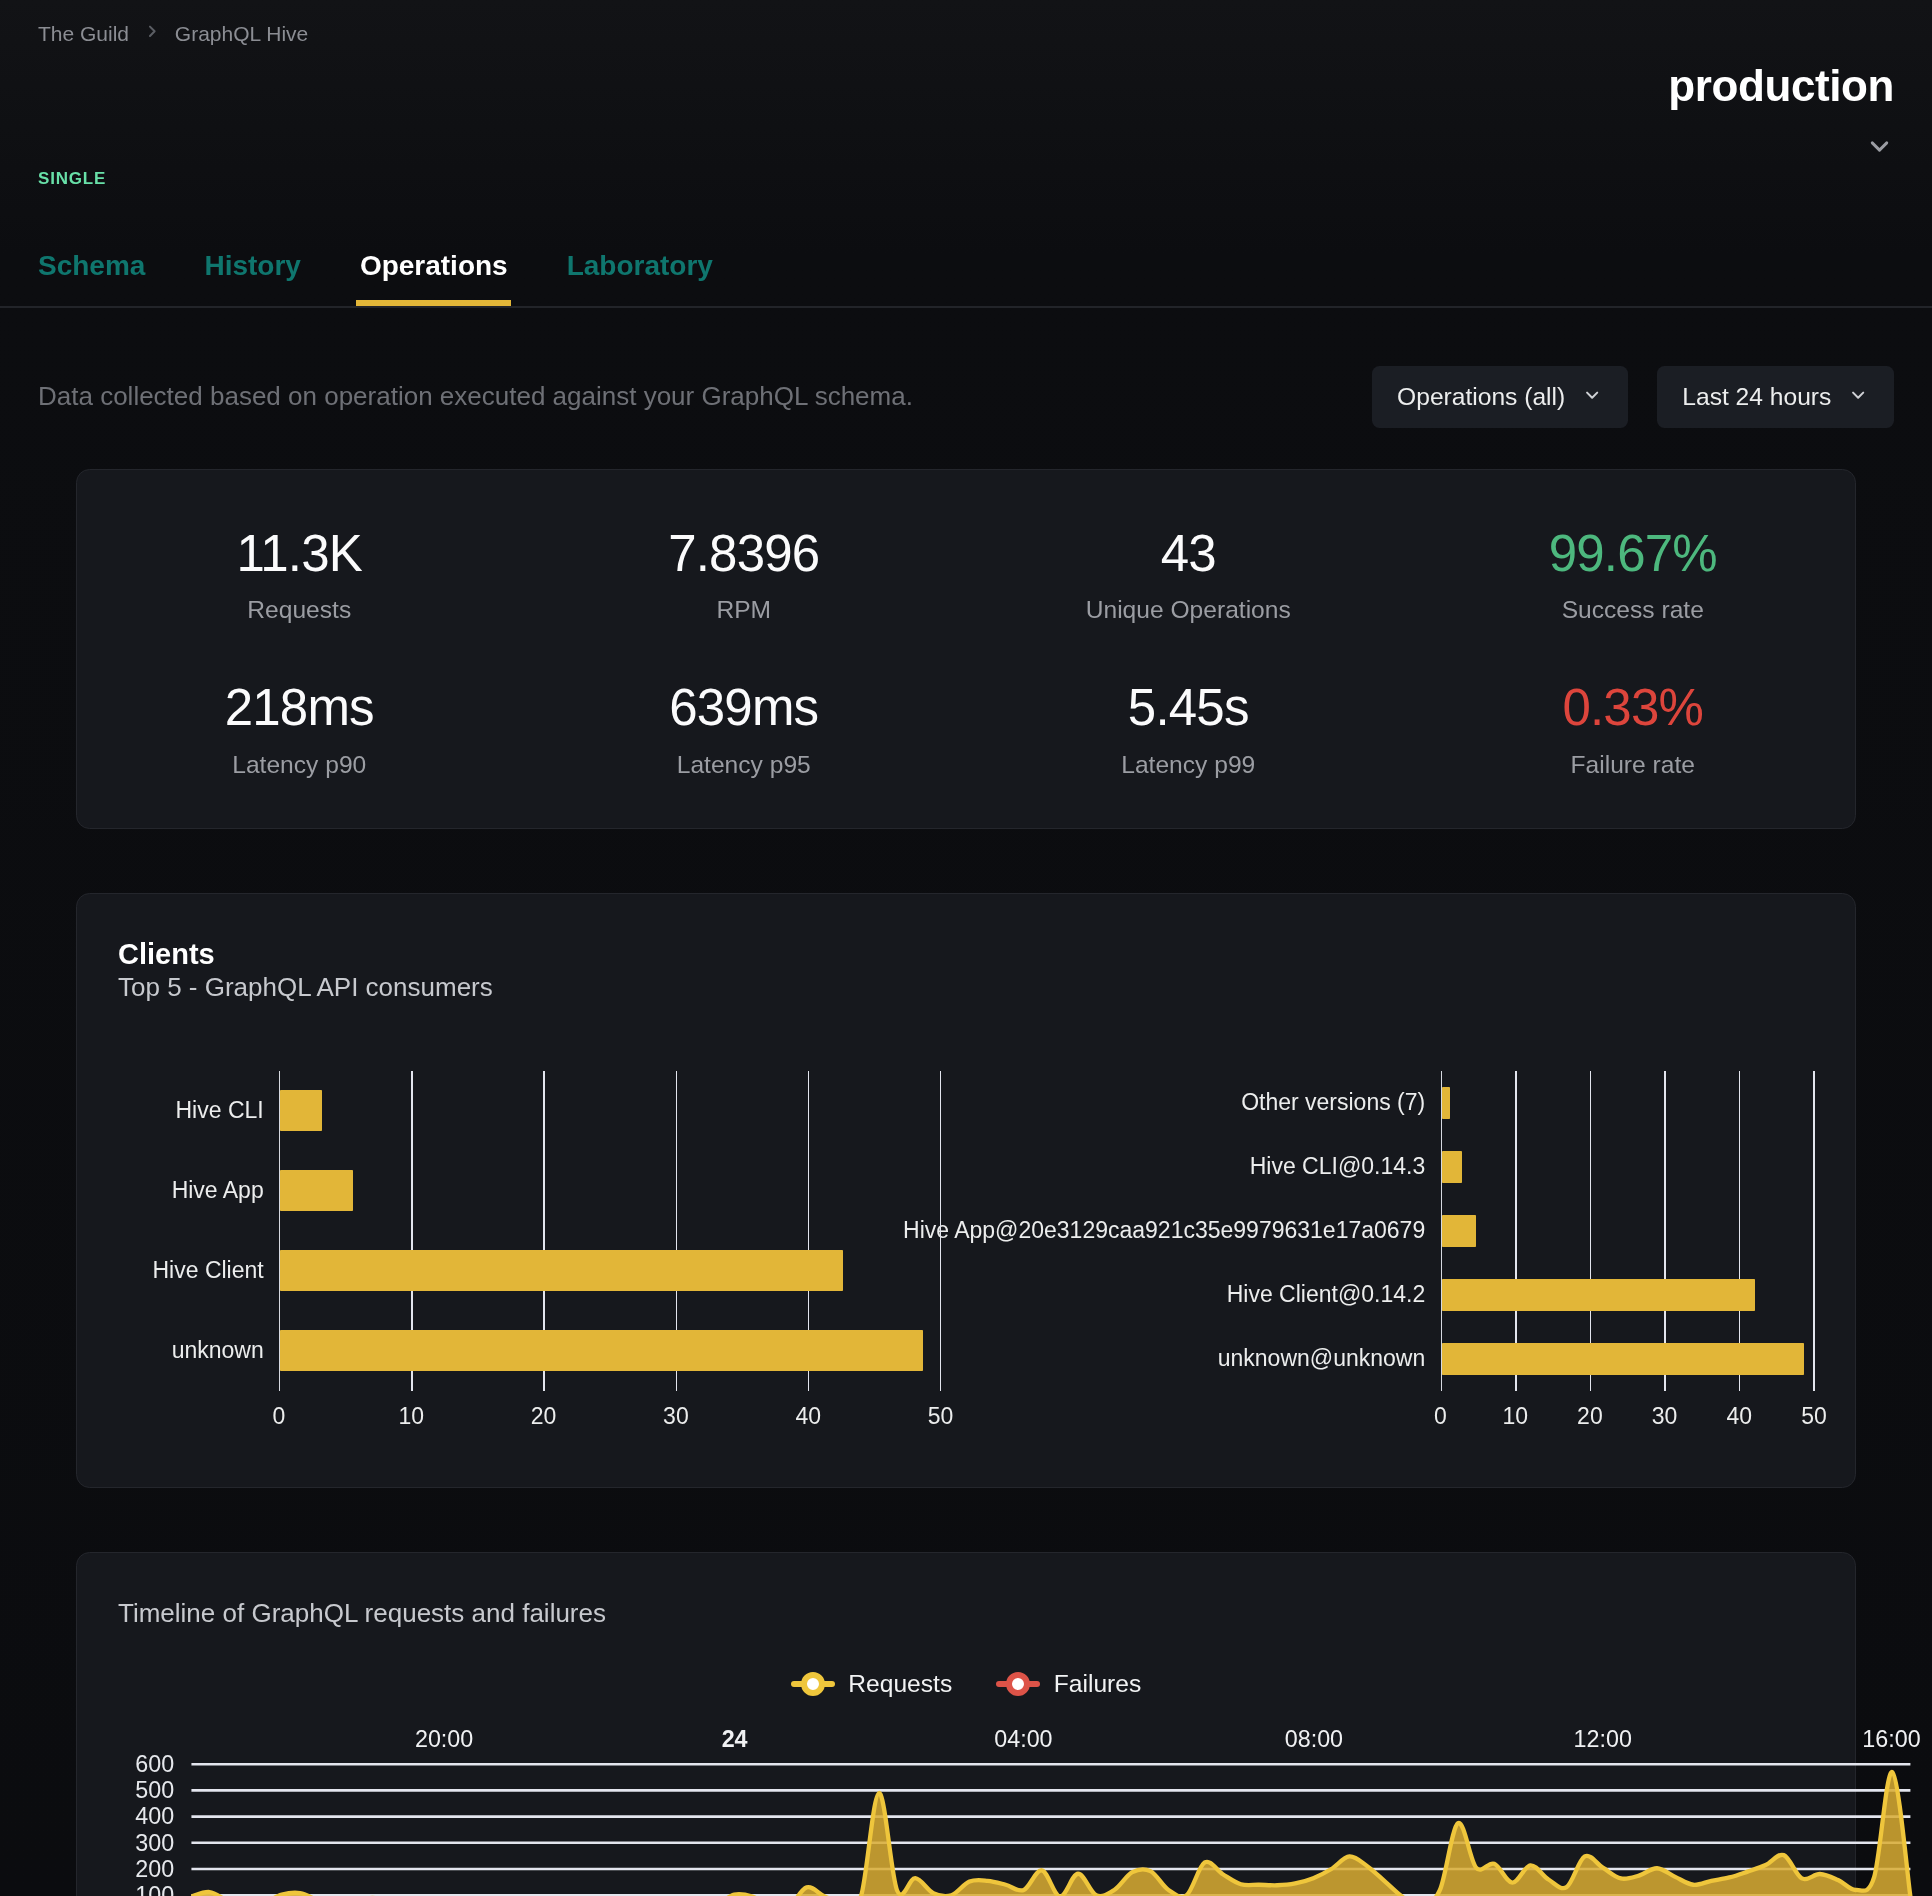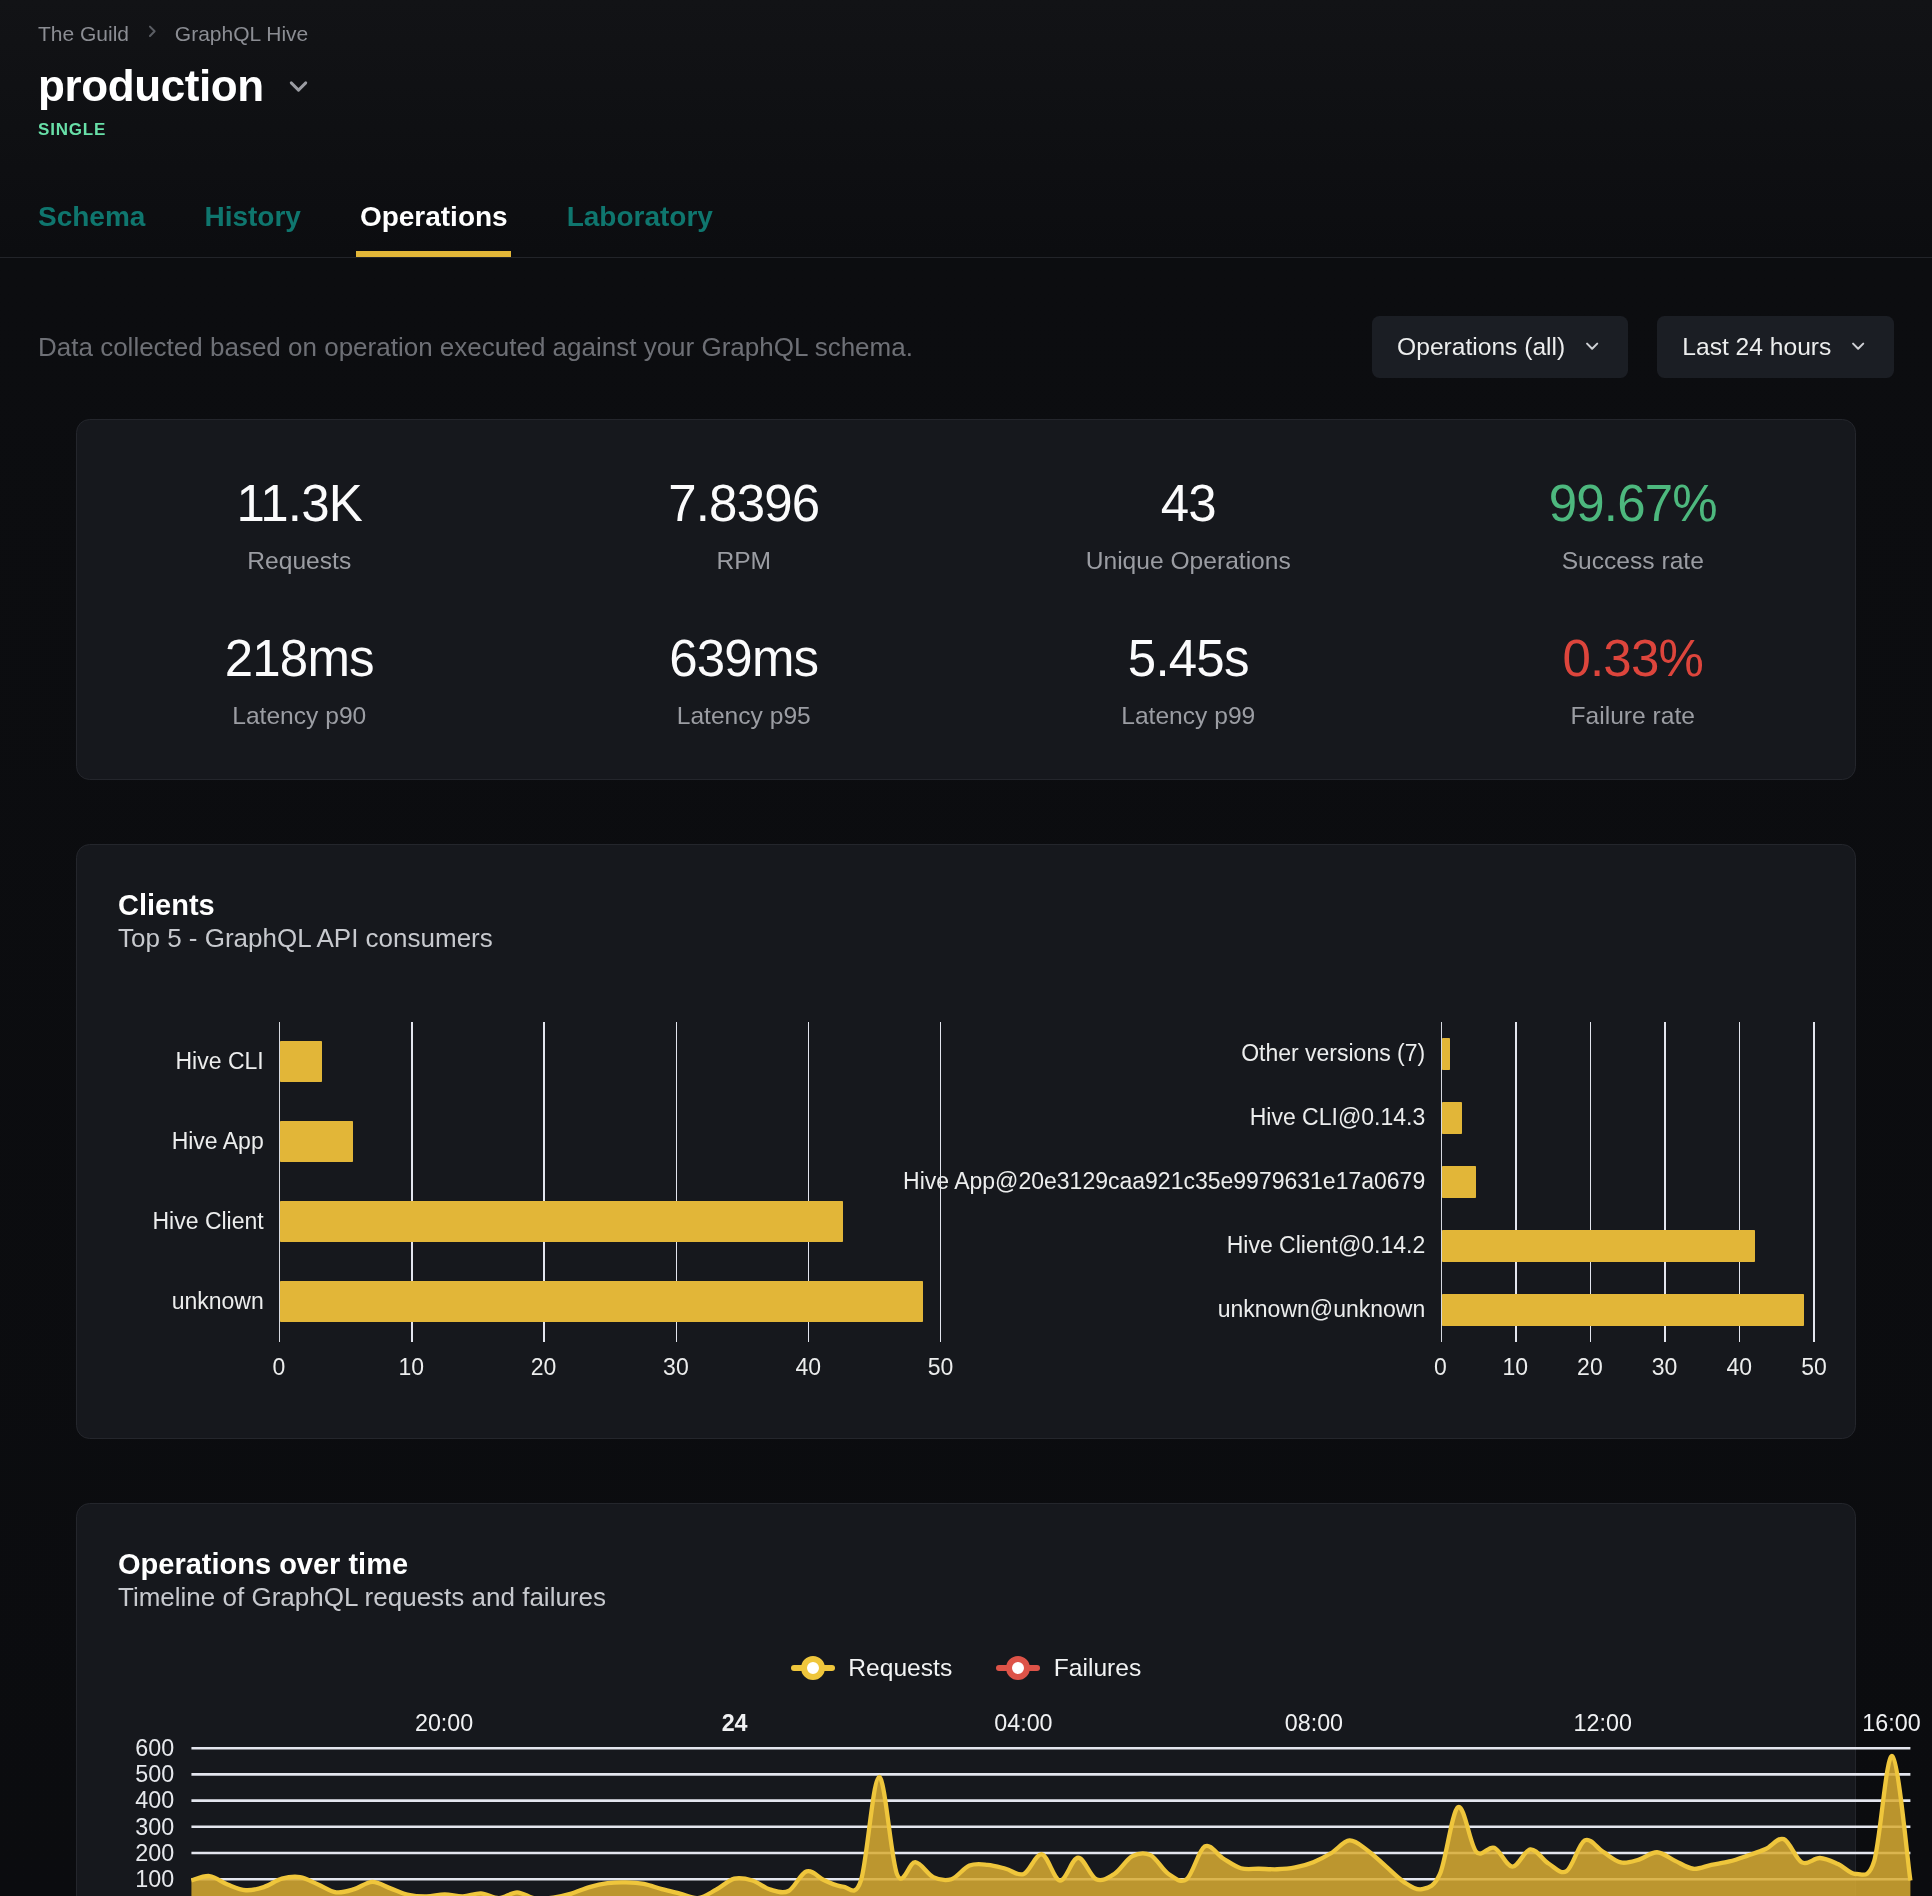--- a/index.html
+++ b/index.html
@@ -10,21 +10,21 @@
     color:#ecedef;
     overflow:hidden;
   }
   .page{ width:1932px; height:1897px; }
   .px{ padding-left:38px; padding-right:38px; }
 
   
   .breadcrumb{ display:flex; gap:13.6px; padding-top:22px; font-size:21px; color:#8b8d93; }
   .breadcrumb .crumb{ cursor:pointer; }
   .crumb-sep svg{ display:block; }
-  .title-row{ display:flex; align-items:center; gap:20.3px; margin-top:15.3px; }
+  .title-row{ display:flex; align-items:flex-end; gap:20.3px; margin-top:15.3px;flex-direction:column; }
   .page-title{ font-size:44px; font-weight:700; color:#ffffff; letter-spacing:-0.4px; }
   .title-caret{ display:flex; align-items:center; cursor:pointer; }
   .badge{ margin-top:8.5px; font-size:17px; font-weight:700; letter-spacing:0.8px; }
 
   
   .tabs{ display:flex; gap:59px; margin-top:61px; }
   .tab{ font-size:28px; font-weight:700; color:#0f766e; padding-bottom:24px; position:relative; cursor:pointer; }
   .tab.active{ color:#ffffff; }
   .tab.active::after{ content:""; position:absolute; left:-3.4px; right:-3.4px; bottom:0; height:6px; background:var(--accent); }
   .tab-border{ height:1.7px; background:#222429; width:1932px; }
@@ -245,21 +245,20 @@
                 <span class="bc-tick" style="left: 60%;">30</span>
                 <span class="bc-tick" style="left: 80%;">40</span>
                 <span class="bc-tick" style="left: 100%;">50</span>
               </div>
             </div>
         </div>
       </div>
     </section>
 
     <section class="card section-card">
-      <h2 class="card-title">Operations over time</h2>
       <p class="card-subtitle">Timeline of GraphQL requests and failures</p>
       <div class="legend" id="legend">
           <div class="legend-item">
             <span class="legend-swatch" style="background: rgb(239, 198, 60); --sw: #efc63c;"></span>
             <span class="legend-label">Requests</span>
           </div>
           <div class="legend-item">
             <span class="legend-swatch" style="background: rgb(221, 83, 72); --sw: #dd5348;"></span>
             <span class="legend-label">Failures</span>
           </div>

